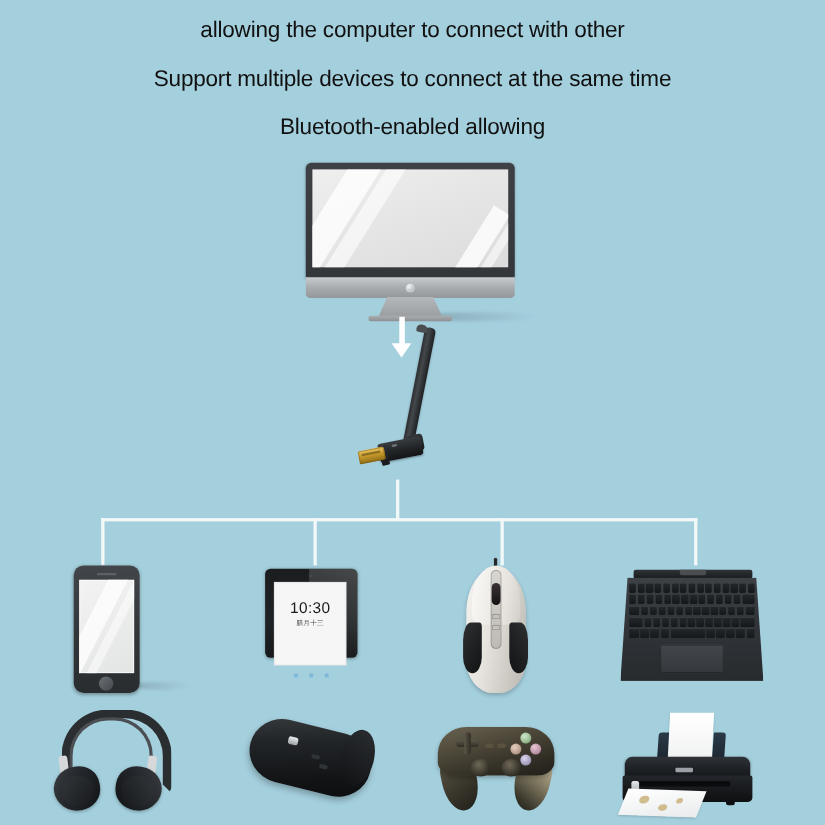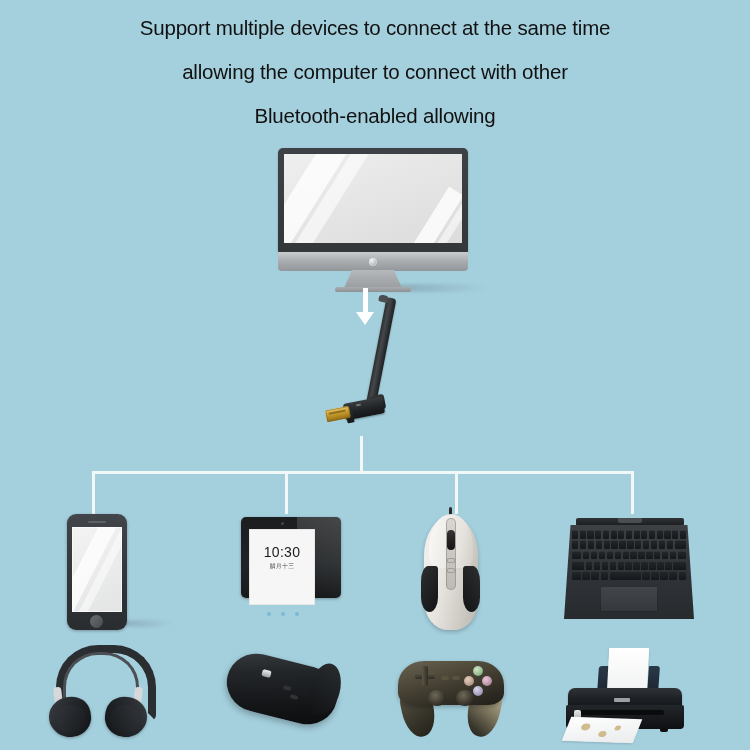--- a/index.html
+++ b/index.html
@@ -143,21 +143,21 @@
   .ph-gl2{position:absolute;width:8px;height:140px;background:rgba(255,255,255,.5);
          transform:rotate(27deg);left:24px;top:-18px;}
   .ph-spk{position:absolute;left:21px;top:7px;width:18px;height:2px;border-radius:1px;background:#5c6166;}
   .ph-home{position:absolute;left:23px;top:101px;width:13px;height:13px;border-radius:50%;
            background:linear-gradient(135deg,#6b7075,#45494d);}
   .ph-shadow{position:absolute;left:52px;top:106px;width:54px;height:7px;
              background:linear-gradient(90deg,rgba(95,115,125,.35),rgba(95,115,125,0));
              border-radius:50%;filter:blur(1.5px);}
 
   
-  #tablet{left:241px;top:517px;width:84px;height:81px;padding-left:16px;}
+  #tablet{left:241px;top:517px;width:84px;height:81px;}
   .tb-body{
     position:absolute;inset:0;border-radius:5px;overflow:hidden;
     background:linear-gradient(180deg,#1b1d1f 0%,#202325 60%,#17191b 100%);
     box-shadow:0 1px 3px rgba(0,0,0,.3);
   }
   .tb-gloss{
     position:absolute;right:0;top:0;width:44px;height:112px;
     background:linear-gradient(200deg,rgba(255,255,255,.19) 0%,rgba(255,255,255,.06) 45%,rgba(255,255,255,0) 70%);
   }
   .tb-screen{
@@ -376,22 +376,22 @@
   .pr-ink{position:absolute;border-radius:50%;background:#c9b27a;opacity:.85;}
   .pr-foot-l{position:absolute;left:16px;top:80px;width:8px;height:4px;background:#0d0f11;border-radius:0 0 2px 2px;}
   .pr-foot-r{position:absolute;left:98px;top:80px;width:8px;height:4px;background:#0d0f11;border-radius:0 0 2px 2px;}
 </style>
 </head>
 <body>
 
 <div id="stage">
 
   <div class="headline">
+    <div>allowing the computer to connect with other</div>
     <div>Support multiple devices to connect at the same time</div>
-    <div>allowing the computer to connect with other</div>
     <div>Bluetooth-enabled allowing</div>
   </div>
 
   <div class="abs" id="monitor">
     <div class="mon-shadow"></div>
     <div class="mon-body">
       <div class="mon-screen">
         <div class="gl1"></div>
         <div class="gl2"></div>
         <div class="gl3"></div>

